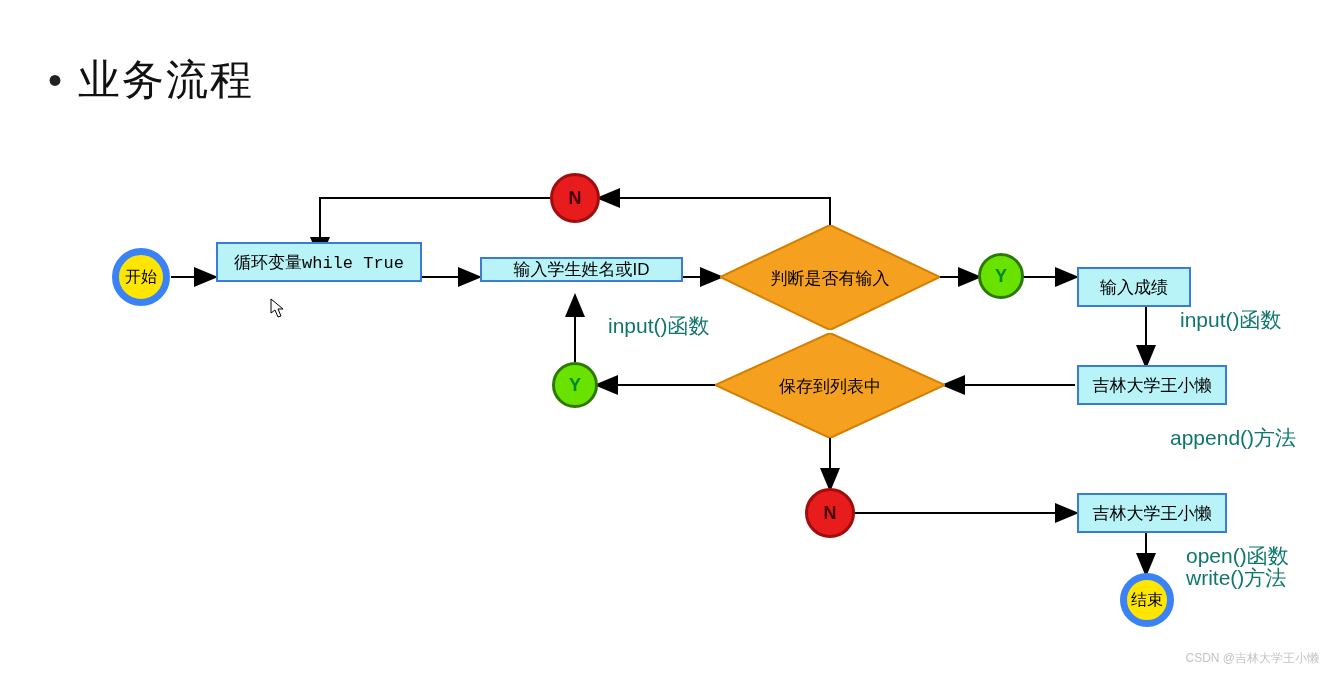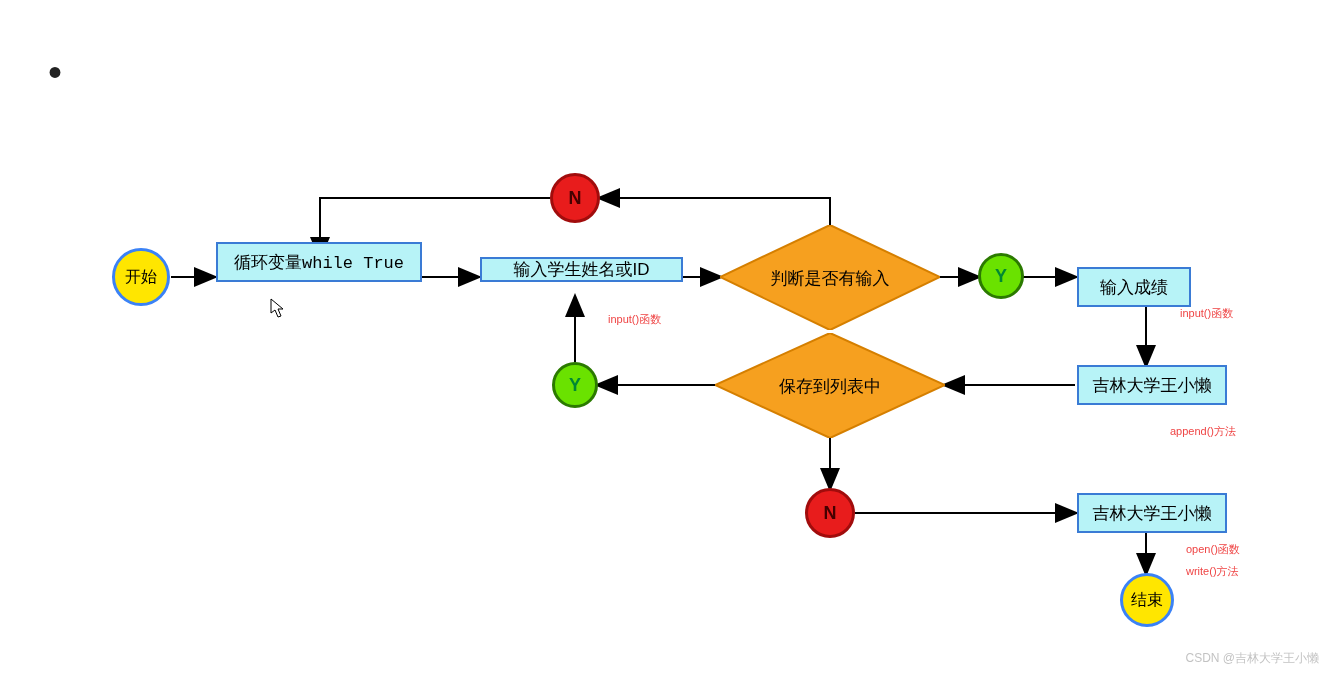--- a/index.html
+++ b/index.html
@@ -30,21 +30,21 @@
     font-weight: 500;
     letter-spacing: 2px;
   }
   .node {
     position: absolute;
     box-sizing: border-box;
   }
   .terminal {
     border-radius: 50%;
     background: #ffe600;
-    border: 3px solid #3b82f6;
+    border: 7px solid #3b82f6;
     display: flex;
     align-items: center;
     justify-content: center;
     font-size: 16px;
     color: #000;
   }
   .process {
     background: #b7f3f7;
     border: 2px solid #3a7bd5;
     display: flex;
@@ -71,22 +71,22 @@
   .diamond-label {
     position:absolute;
     left:50%; top:50%;
     transform:translate(-50%,-50%);
     font-size:17px;
     color:#000;
     white-space:nowrap;
   }
   .caption {
     position:absolute;
-    font-size:11px;
-    color:#ef4444;
+    font-size:21px;
+    color:#0f766e;
     white-space:nowrap;
   }
   .watermark {
     position:absolute;
     right: 20px;
     bottom: 10px;
     font-size: 12px;
     color: rgba(120,120,120,0.45);
     font-family: Arial, sans-serif;
   }
@@ -94,20 +94,21 @@
     position:absolute;
     width:16px; height:22px;
   }
   svg.arrows { position:absolute; left:0; top:0; width:1339px; height:677px; pointer-events:none; }
 </style>
 </head>
 <body>
 
 <div class="title-row">
   <span class="bullet">•</span>
+  <span class="title">业务流程</span>
 </div>
 
 <svg class="arrows">
   <defs>
     <marker id="arrowhead" markerWidth="12" markerHeight="10" refX="10" refY="5" orient="auto">
       <polygon points="0 0, 12 5, 0 10" fill="#000"></polygon>
     </marker>
   </defs>
 
   <line x1="171" y1="277" x2="214" y2="277" stroke="#000" stroke-width="2" marker-end="url(#arrowhead)"></line>

